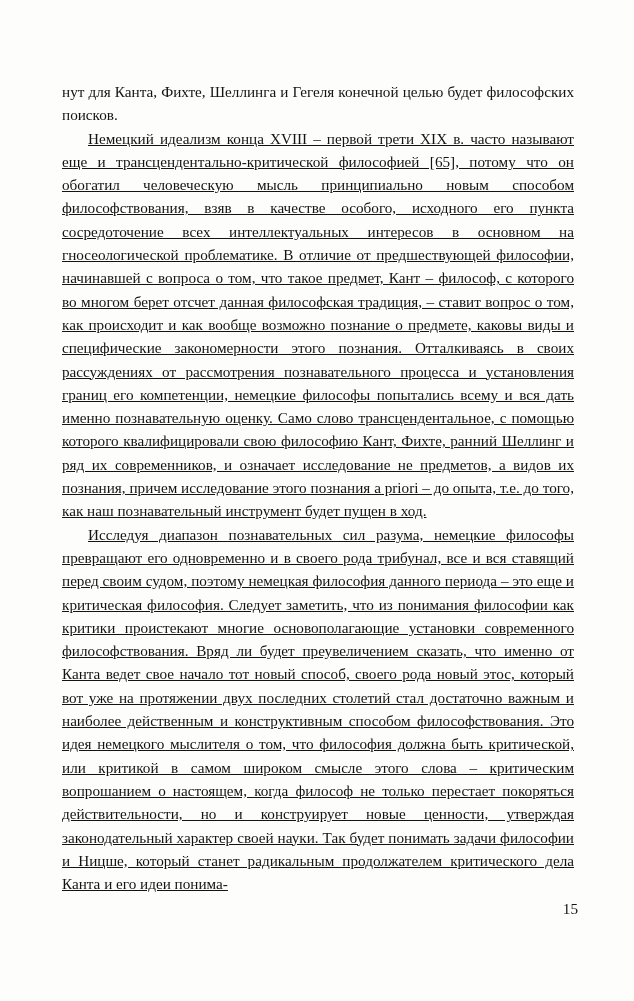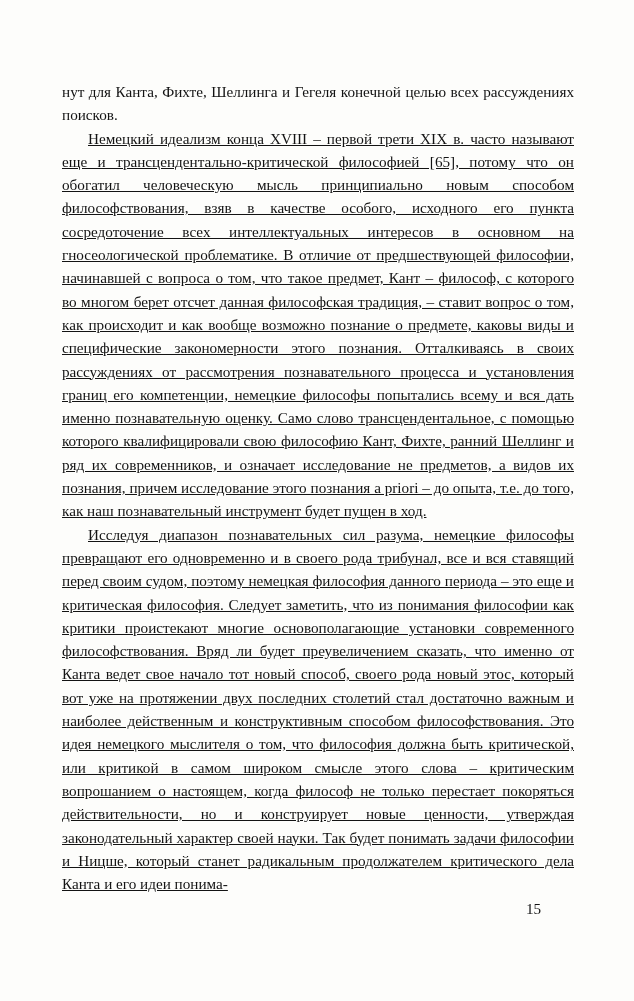--- a/index.html
+++ b/index.html
@@ -40,31 +40,31 @@
   }
   .para + .para {
     margin-top: 0px;
     text-decoration: underline;
   }
   .indent {
     text-indent: 26px;
   }
   .page-number {
     position: absolute;
-    right: 68px;
+    right: 56px;
     top: 900px;
     font-size: 15.2px;
     color: #131313;
-    text-align: left;
+    text-align: right;
     width: 40px;
   }
 </style>
 </head>
 <body>
 
 <div class="page">
   <div class="text-column">
-    <p class="para">нут для Канта, Фихте, Шеллинга и Гегеля конечной целью всех рассуждениях поисков.</p>
+    <p class="para">нут для Канта, Фихте, Шеллинга и Гегеля конечной целью будет философских поисков.</p>
     <p class="para indent">Немецкий идеализм конца XVIII – первой трети XIX в. часто называют еще и трансцендентально-критической философией [65], потому что он обогатил человеческую мысль принципиально новым способом философствования, взяв в качестве особого, исходного его пункта сосредоточение всех интеллектуальных интересов в основном на гносеологической проблематике. В отличие от предшествующей философии, начинавшей с вопроса о том, что такое предмет, Кант – философ, с которого во многом берет отсчет данная философская традиция, – ставит вопрос о том, как происходит и как вообще возможно познание о предмете, каковы виды и специфические закономерности этого познания. Отталкиваясь в своих рассуждениях от рассмотрения познавательного процесса и установления границ его компетенции, немецкие философы попытались всему и вся дать именно познавательную оценку. Само слово трансцендентальное, с помощью которого квалифицировали свою философию Кант, Фихте, ранний Шеллинг и ряд их современников, и означает исследование не предметов, а видов их познания, причем исследование этого познания a priori – до опыта, т.е. до того, как наш познавательный инструмент будет пущен в ход.</p>
     <p class="para indent">Исследуя диапазон познавательных сил разума, немецкие философы превращают его одновременно и в своего рода трибунал, все и вся ставящий перед своим судом, поэтому немецкая философия данного периода – это еще и критическая философия. Следует заметить, что из понимания философии как критики проистекают многие основополагающие установки современного философствования. Вряд ли будет преувеличением сказать, что именно от Канта ведет свое начало тот новый способ, своего рода новый этос, который вот уже на протяжении двух последних столетий стал достаточно важным и наиболее действенным и конструктивным способом философствования. Это идея немецкого мыслителя о том, что философия должна быть критической, или критикой в самом широком смысле этого слова – критическим вопрошанием о настоящем, когда философ не только перестает покоряться действительности, но и конструирует новые ценности, утверждая законодательный характер своей науки. Так будет понимать задачи философии и Ницше, который станет радикальным продолжателем критического дела Канта и его идеи понима-</p>
   </div>
   <div class="page-number">15</div>
 </div>
 
 </body></html>

